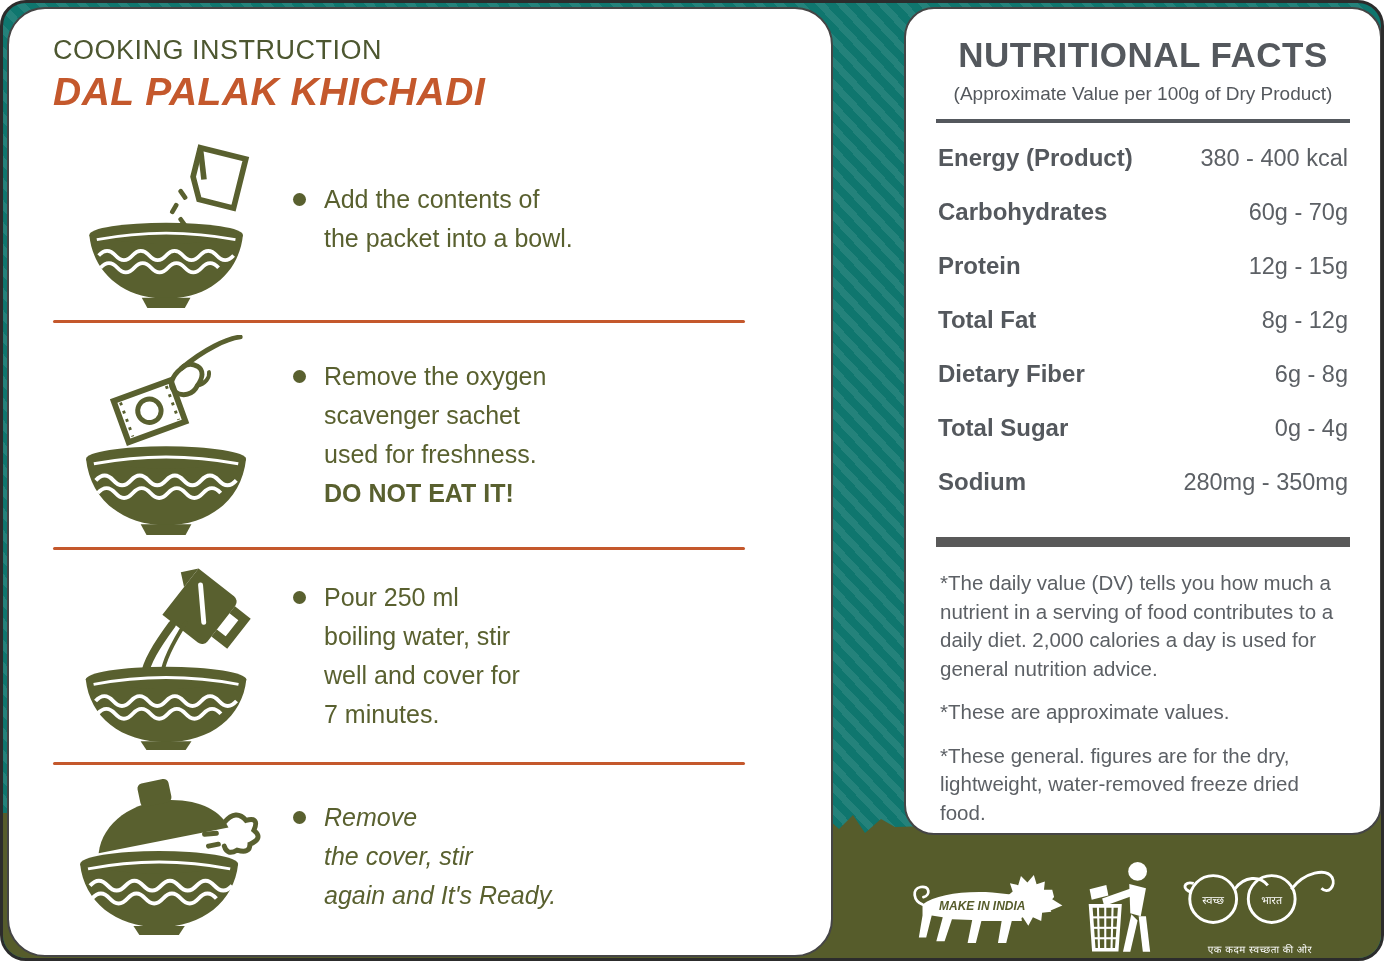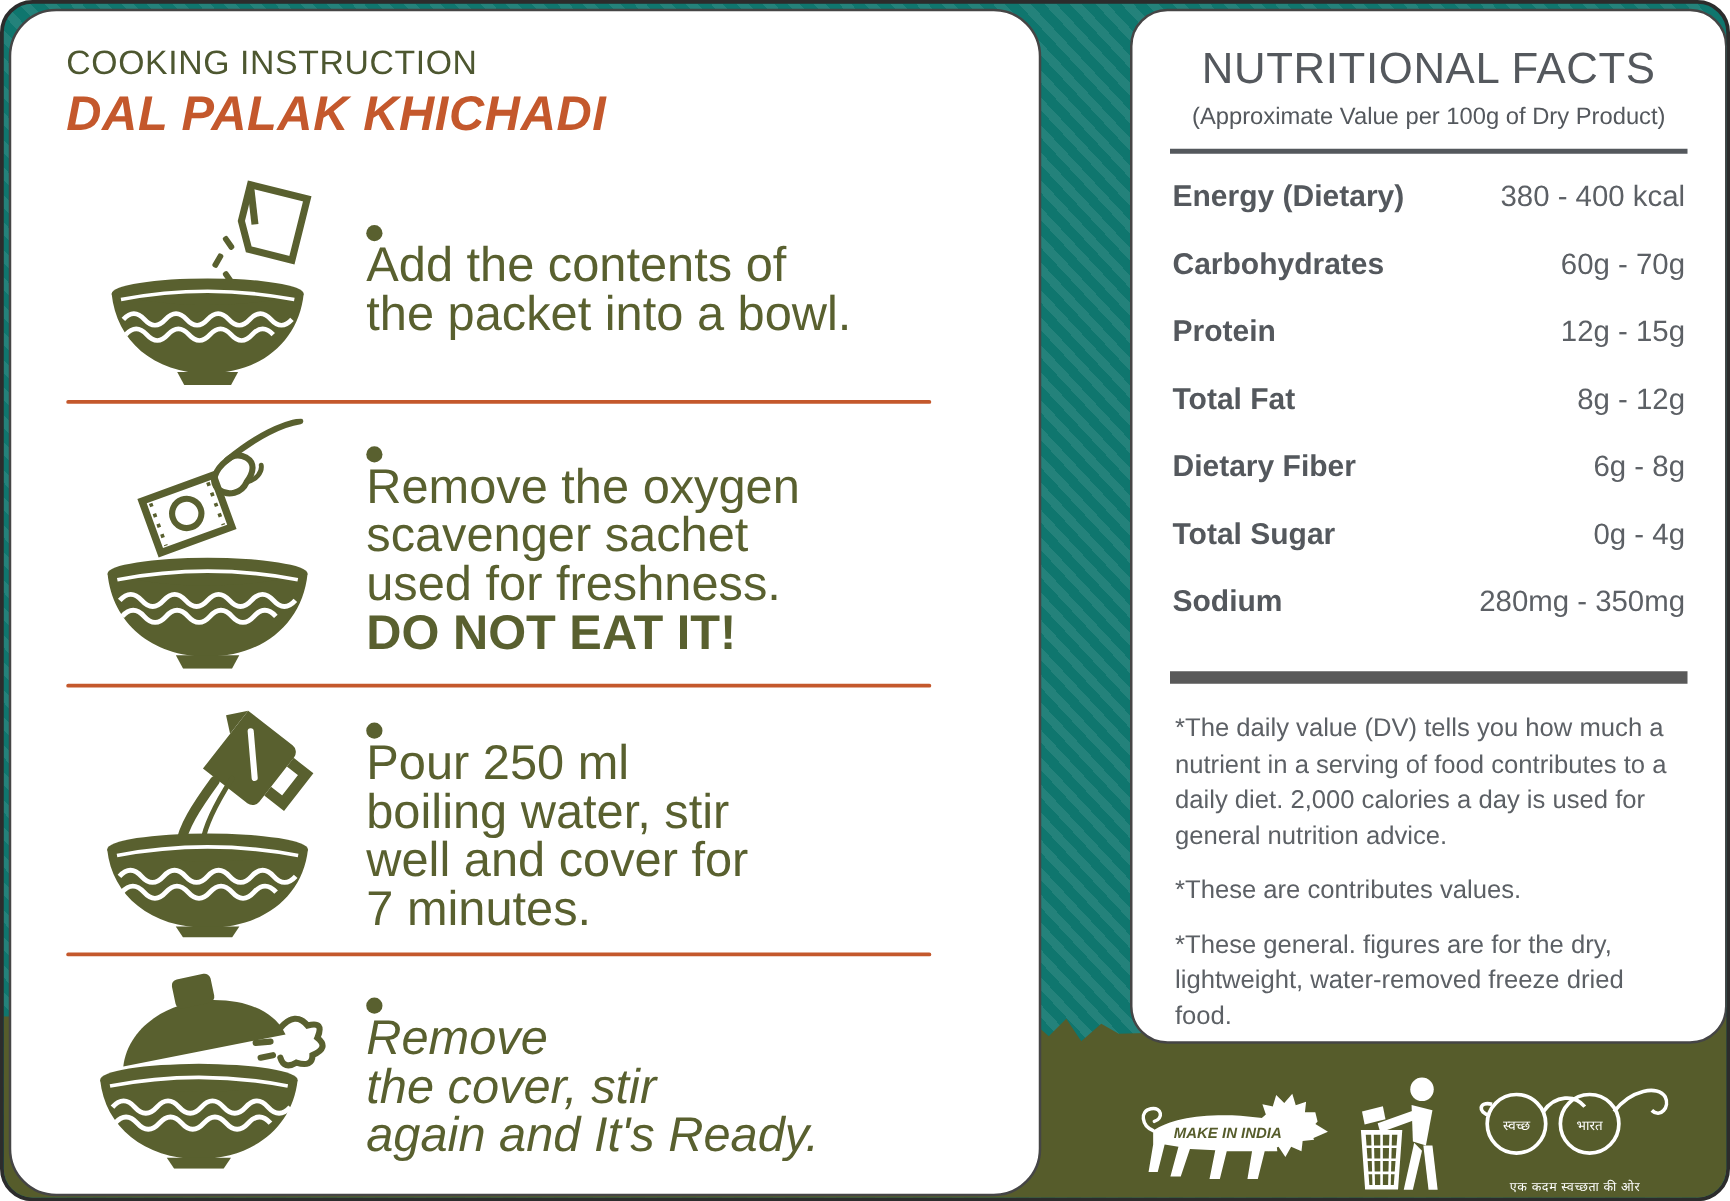--- a/index.html
+++ b/index.html
@@ -25,33 +25,33 @@
   
   .card{position:absolute;background:#ffffff;border:2px solid #454545;}
   .left-card{
     left:4px;top:4px;width:826px;height:950px;border-radius:38px;
     padding:26px 0 0 44px;color:#59602f;
   }
   .eyebrow{font-size:27px;letter-spacing:.5px;color:#4d5730;}
   .product-title{font-size:39px;font-weight:800;letter-spacing:.5px;color:#c4582c;margin-top:4px;font-style:italic;}
   .step{display:flex;align-items:center;}
   .icon-box{width:230px;display:flex;justify-content:center;flex:0 0 230px;}
-  .step-text{display:flex;font-size:39px;line-height:39px;color:#59602f;margin-left:10px;flex-direction:column;}
+  .step-text{display:flex;font-size:25px;line-height:39px;color:#59602f;margin-left:10px;}
   .bullet{width:13px;height:13px;border-radius:50%;background:#59602f;margin:13px 18px 0 0;flex:0 0 13px;}
   .bold-line{font-weight:800;}
   .divider{height:3px;background:#c4582c;width:692px;margin:12px 0 12px 0;border-radius:2px;}
   .s1{margin-top:16px;}
   .s4{margin-top:2px;font-style:italic;}
 
   
   .right-card{
     left:901px;top:4px;width:478px;height:828px;border-radius:30px;
     padding:26px 30px 0 30px;color:#54585d;
   }
-  .nf-title{text-align:center;font-size:35px;font-weight:400;letter-spacing:.5px;color:#54585d;}
+  .nf-title{text-align:center;font-size:35px;font-weight:700;letter-spacing:.5px;color:#54585d;}
   .nf-subtitle{text-align:center;font-size:19px;margin-top:8px;color:#54585d;}
   .nf-headrule{height:4px;background:#54585d;margin-top:14px;}
   .nf-table{margin-top:8px;}
   .nf-row{display:flex;justify-content:space-between;align-items:baseline;padding:13px 2px;}
   .nf-label{font-weight:800;font-size:24px;}
   .nf-value{font-size:23.5px;color:#5c6065;}
   .nf-bar{height:10px;background:#595959;margin-top:28px;}
   .nf-notes{margin-top:22px;font-size:20.5px;line-height:28.5px;color:#5c6065;}
   .nf-note{margin-bottom:15px;padding-left:4px;}
 
@@ -205,21 +205,21 @@
     </div>
   </div>
 
   <div class="card right-card">
     <div class="nf-title">NUTRITIONAL FACTS</div>
     <div class="nf-subtitle">(Approximate Value per 100g of Dry Product)</div>
     <div class="nf-headrule"></div>
 
     <div class="nf-table">
       <div class="nf-row">
-        <span class="nf-label">Energy (Dietary)</span>
+        <span class="nf-label">Energy (Product)</span>
         <span class="nf-value">380 - 400 kcal</span>
       </div>
       <div class="nf-row">
         <span class="nf-label">Carbohydrates</span>
         <span class="nf-value">60g - 70g</span>
       </div>
       <div class="nf-row">
         <span class="nf-label">Protein</span>
         <span class="nf-value">12g - 15g</span>
       </div>
@@ -238,21 +238,21 @@
       <div class="nf-row">
         <span class="nf-label">Sodium</span>
         <span class="nf-value">280mg - 350mg</span>
       </div>
     </div>
 
     <div class="nf-bar"></div>
 
     <div class="nf-notes">
       <div class="nf-note">*The daily value (DV) tells you how much a nutrient in a serving of food contributes to a daily diet. 2,000 calories a day is used for general nutrition advice.</div>
-      <div class="nf-note">*These are contributes values.</div>
+      <div class="nf-note">*These are approximate values.</div>
       <div class="nf-note">*These general. figures are for the dry, lightweight, water-removed freeze dried food.</div>
     </div>
   </div>
 
   <div class="footer-logos">
 
     <div class="logo">
       <svg width="158" height="92" viewBox="0 0 170 100">
         <path d="M16 44 C6 40 4 27 14 25 C24 23 25 34 17 36" fill="none" stroke="#ffffff" stroke-width="3" stroke-linecap="round"></path>
         <path d="M16 44 C30 34 58 29 92 31 L120 34 L124 62 L113 62 L107 86 L98 86 L102 62 L80 62 L74 86 L65 86 L70 61 L48 60 L40 84 L31 84 L38 58 L26 56 L20 80 L12 80 L16 56 Z" fill="#ffffff"></path>

